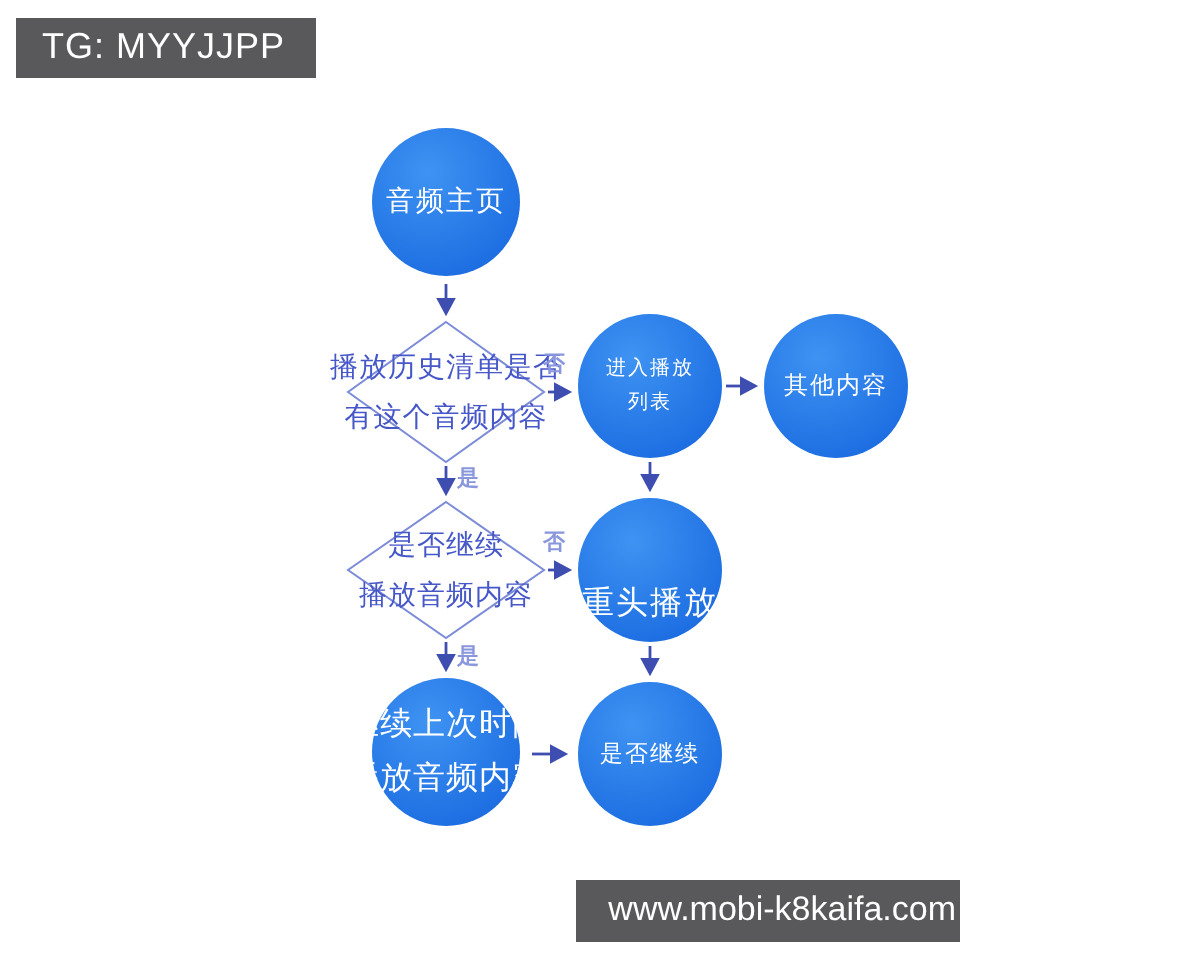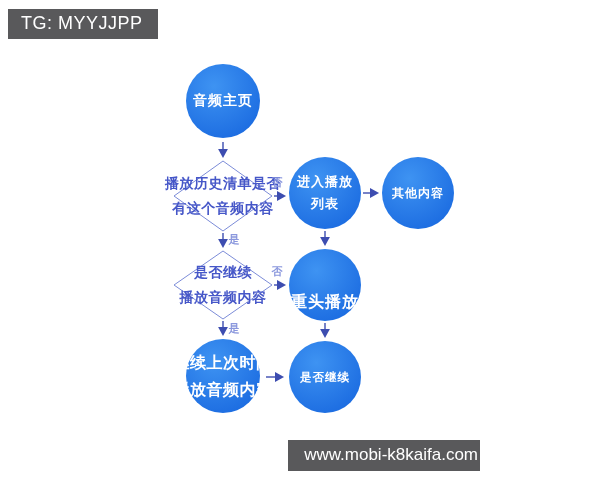--- a/index.html
+++ b/index.html
@@ -39,26 +39,26 @@
     right: 0;
     top: 440px;
     padding: 5px 2px 6px 16px;
     font-size: 17px;
   }
   .lbl {
     position: absolute;
     transform: translate(-50%, -50%);
     white-space: pre-line;
     text-align: center;
-    font-weight: bold;
+    font-weight: normal;
     color: #ffffff;
     pointer-events: none;
   }
   .lbl-home      { left: 223px; top: 101px; font-size: 14px; letter-spacing: 1px; }
-  .lbl-enter     { left: 325px; top: 193px; font-size: 13px; line-height: 1.7; letter-spacing: 1px; }
+  .lbl-enter     { left: 325px; top: 193px; font-size: 10px; line-height: 1.7; letter-spacing: 1px; }
   .lbl-other     { left: 418px; top: 193px; font-size: 12px; letter-spacing: 1px; }
   .lbl-replay    { left: 325px; top: 302px; font-size: 16px; letter-spacing: 1px; }
   .lbl-continue  { left: 223px; top: 376px; font-size: 16px; line-height: 1.7; letter-spacing: 0.5px; }
   .lbl-audio     { left: 325px; top: 377px; font-size: 11.5px; letter-spacing: 1px; }
   .lbl-diamond {
     color: #4657c8;
     font-size: 14px;
     line-height: 1.8;
     letter-spacing: 0.5px;
   }

